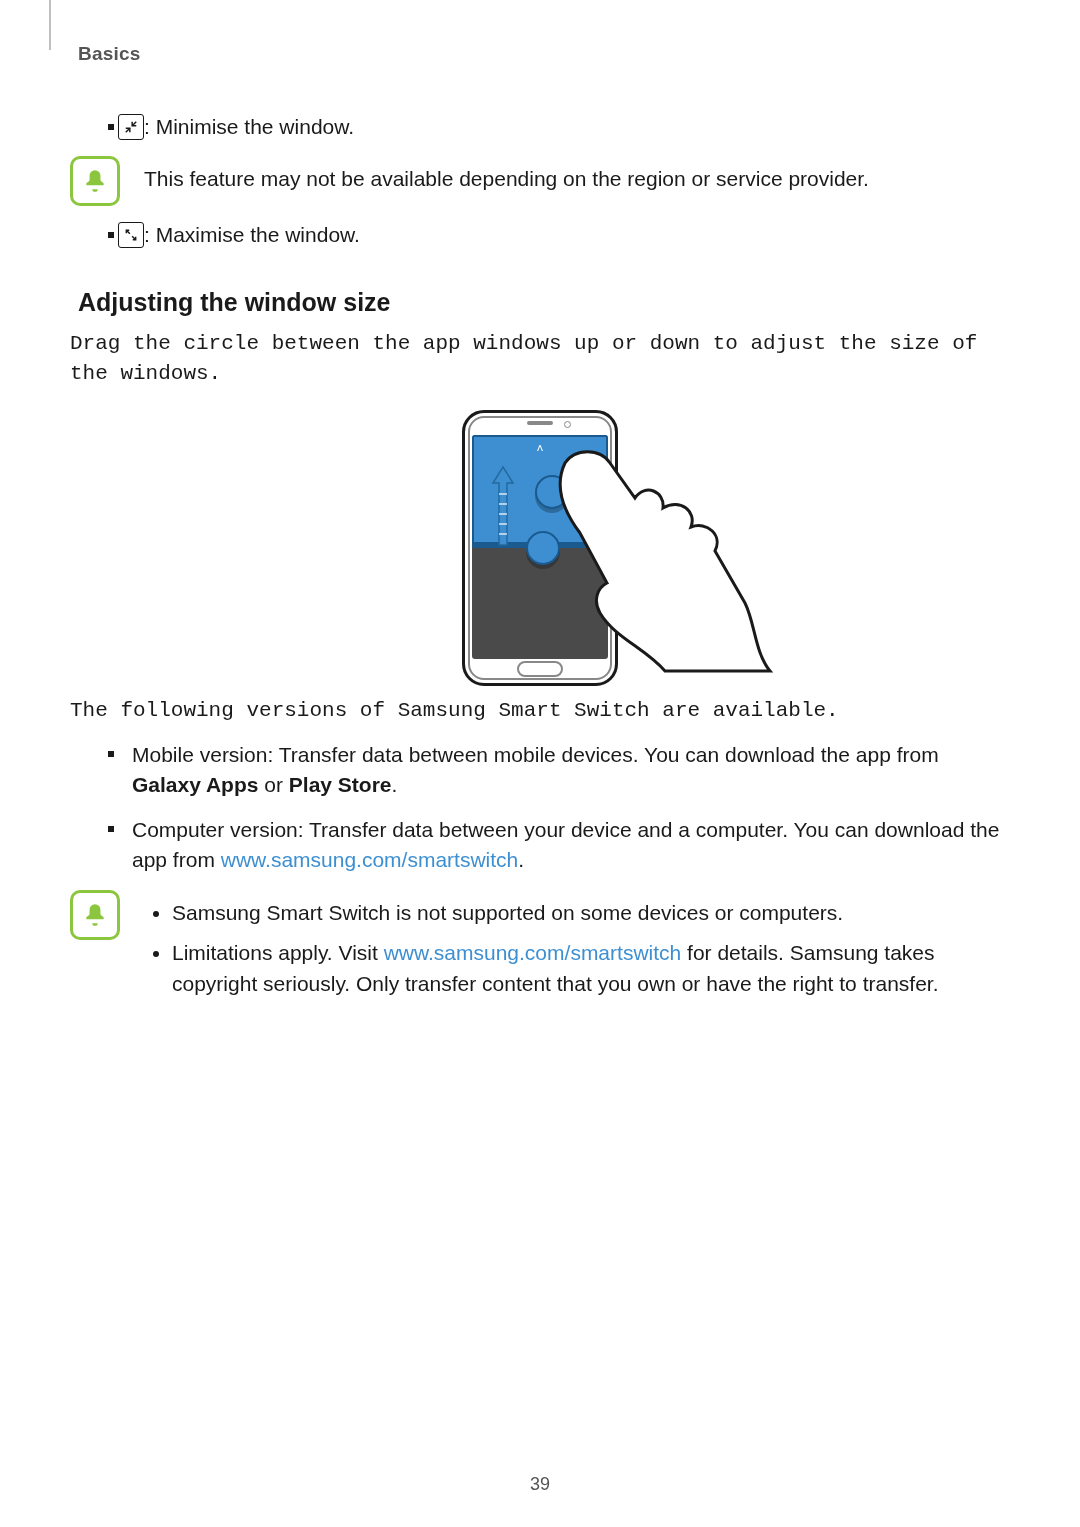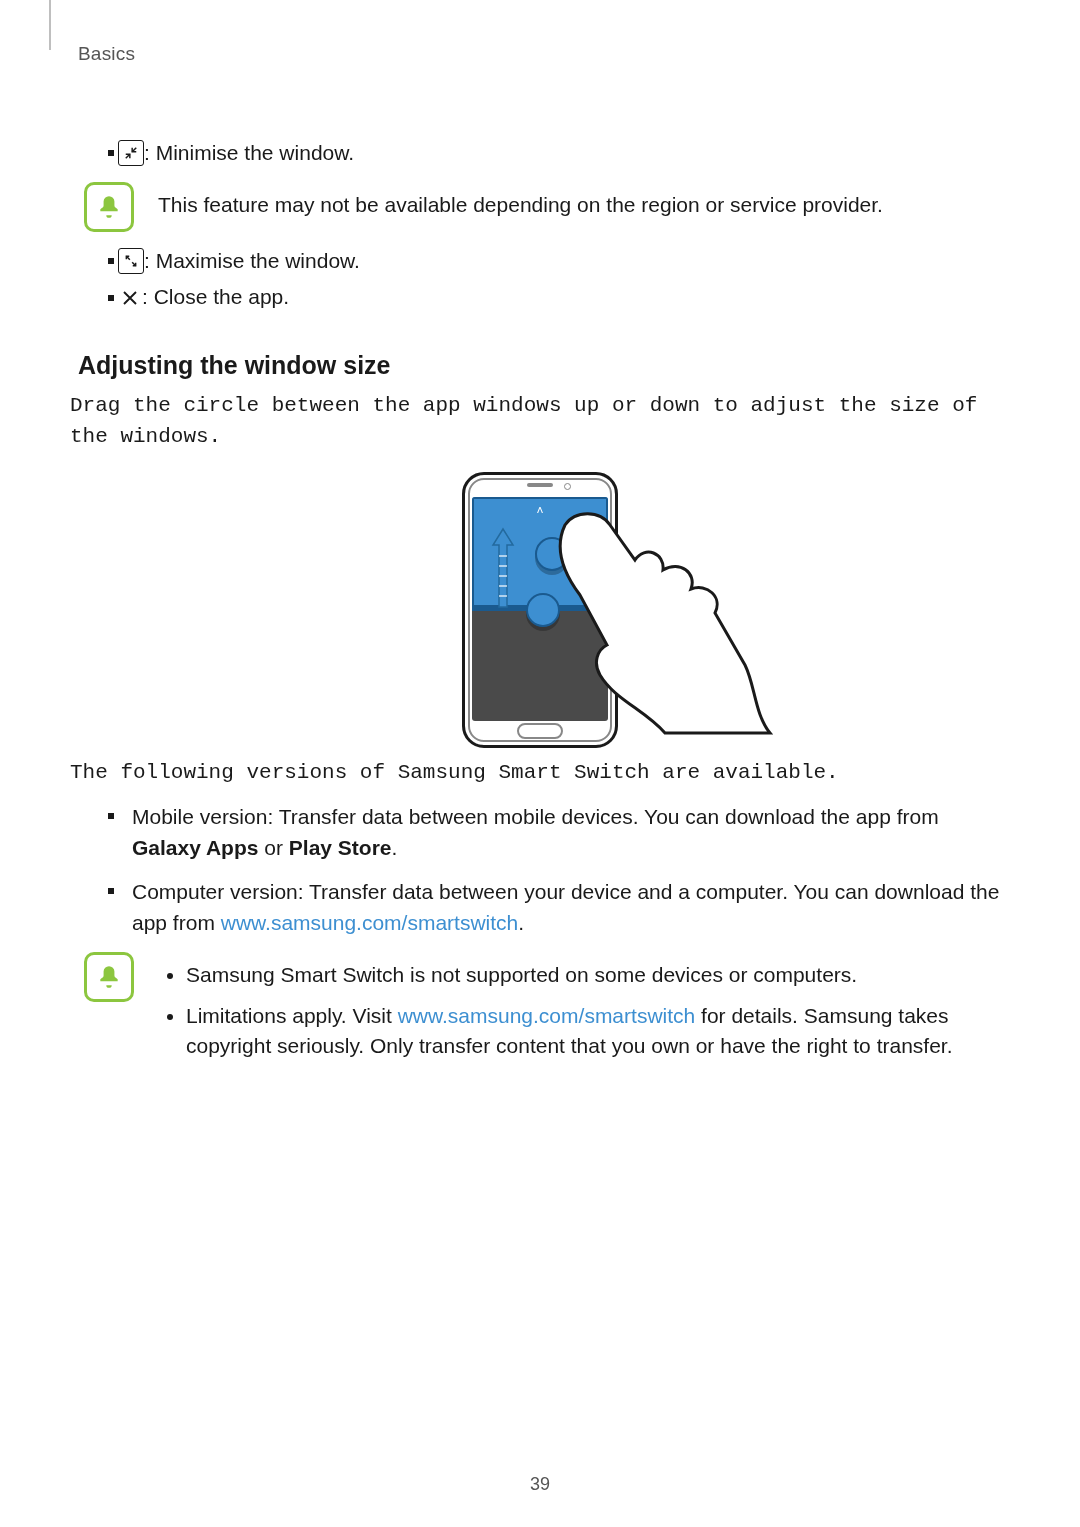--- a/index.html
+++ b/index.html
@@ -27,22 +27,23 @@
     position: absolute;
     left: 49px;
     top: 0;
     width: 2px;
     height: 50px;
     background: var(--rule);
   }
   .header-label {
     color: var(--muted);
     font-size: 19px;
-    margin: 10px 0 70px 8px;
+    margin: 10px 0 44px 8px;
     letter-spacing: .2px;
+    font-weight: bold;
   }
 
   .bullet-row {
     display: flex;
     align-items: center;
     margin: 6px 0 6px 38px;
   }
   .dot {
     width: 6px; height: 6px;
     background: var(--ink);
@@ -60,21 +61,21 @@
     flex: 0 0 auto;
   }
   .icon-box svg { width: 14px; height: 14px; }
   .x-icon svg { width: 18px; height: 18px; }
   .x-icon { width:24px; height:24px; display:inline-flex; align-items:center; justify-content:center; }
 
   .note {
     display: flex;
     align-items: flex-start;
     gap: 24px;
-    margin: 14px 0 14px 14px;
+    margin: 14px 0 14px 0;
   }
   .note-icon {
     width: 44px; height: 44px;
     border: 3px solid var(--note-green);
     border-radius: 10px;
     display:flex; align-items:center; justify-content:center;
     flex: 0 0 auto;
   }
   .note-icon svg { width: 26px; height: 26px; fill: var(--note-green); }
   .note-body { flex: 1 1 auto; padding-top: 8px; }
@@ -233,29 +234,20 @@
       <svg viewBox="0 0 24 24" fill="none" stroke="#1a1a1a" stroke-width="2.5">
         <path d="M9 4 L4 4 L4 9"></path>
         <path d="M4 4 L10 10"></path>
         <path d="M15 20 L20 20 L20 15"></path>
         <path d="M20 20 L14 14"></path>
       </svg>
     </span>
     <span>: Maximise the window.</span>
   </div>
 
-  <div class="bullet-row">
-    <span class="dot"></span>
-    <span class="x-icon">
-      <svg viewBox="0 0 24 24" fill="none" stroke="#1a1a1a" stroke-width="2.5">
-        <path d="M4 4 L20 20 M20 4 L4 20"></path>
-      </svg>
-    </span>
-    <span>: Close the app.</span>
-  </div>
 
   <h3 class="subhead">Adjusting the window size</h3>
   <p class="body">Drag the circle between the app windows up or down to adjust the size of the windows.</p>
 
   <div class="figure">
     <div class="phone" style="position:relative;">
       <div class="speaker"></div>
       <div class="camera"></div>
       <div class="screen">
         <div class="pane-top"></div>

